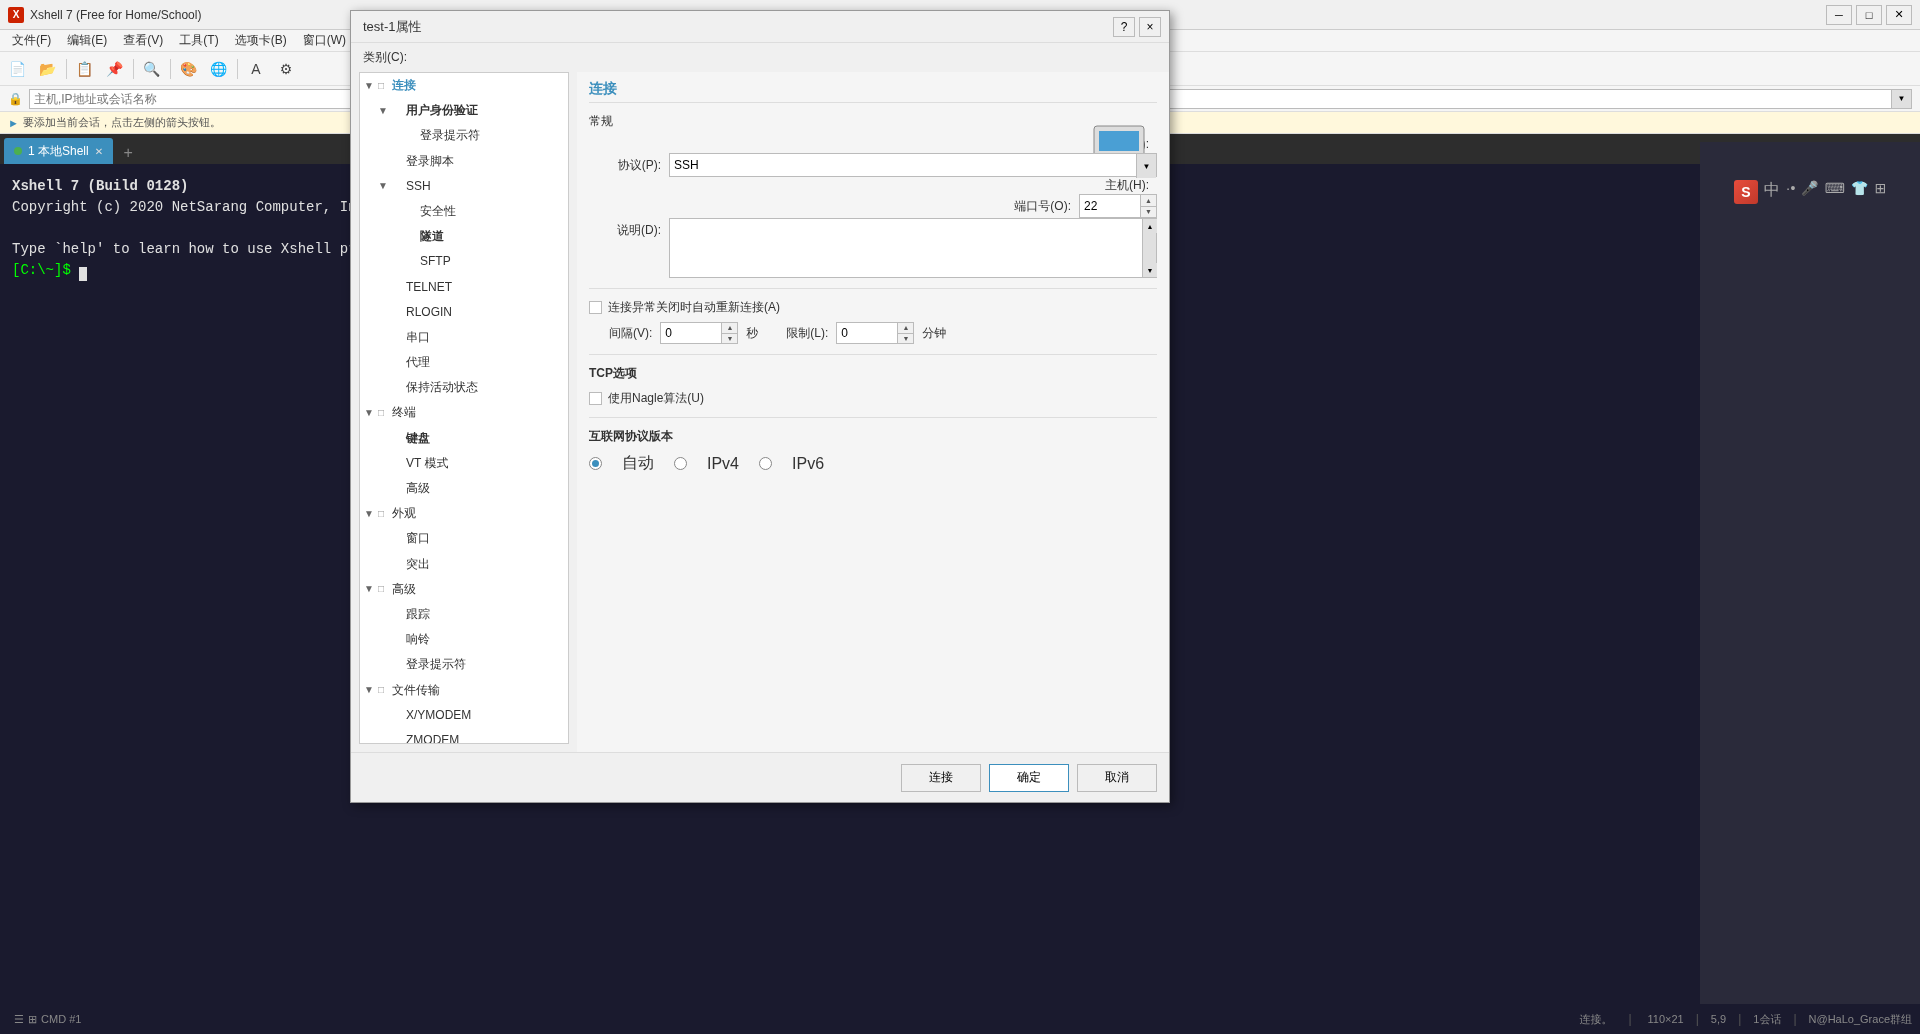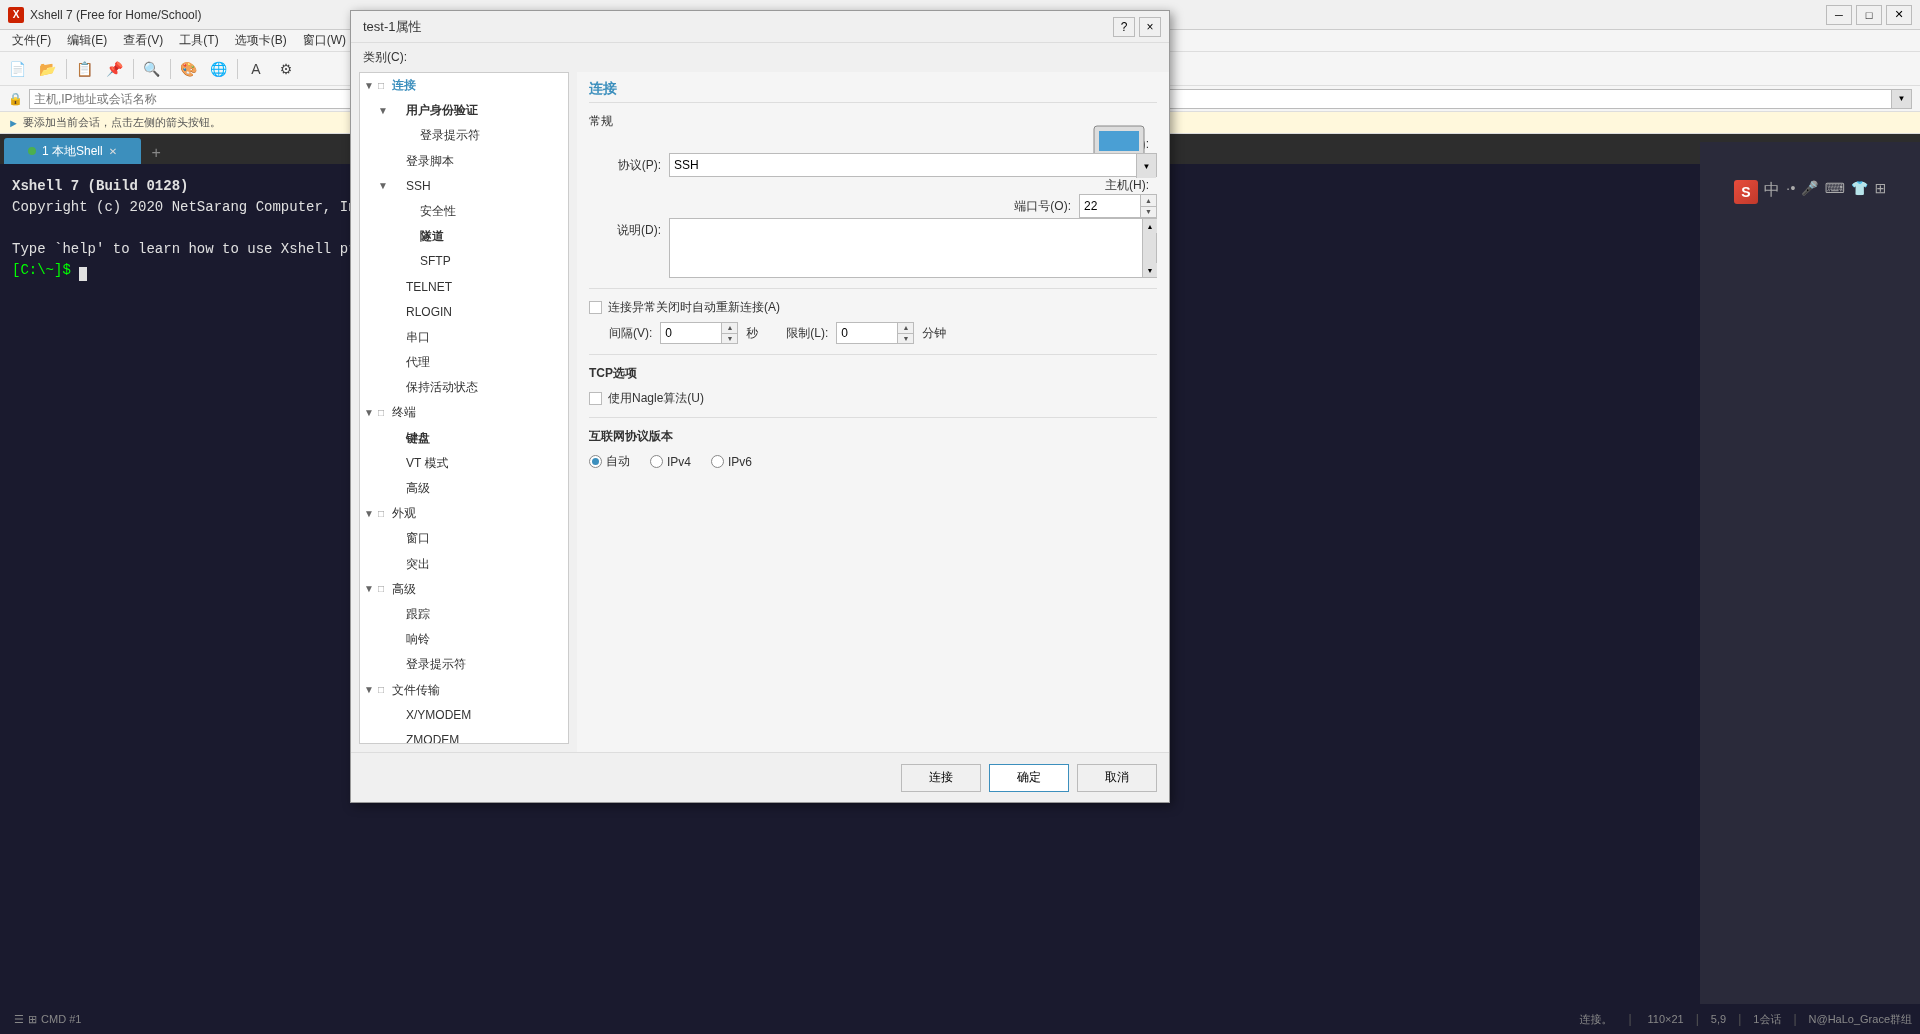--- a/index.html
+++ b/index.html
@@ -145,21 +145,21 @@
     
     .tab-bar {
       background: #2d2d2d;
       height: 30px;
       display: flex;
       align-items: flex-end;
       padding: 0 4px;
     }
     .tab {
       height: 26px;
-      padding: 0 24px;
+      padding: 0 10px;
       background: #3c8fbd;
       color: white;
       display: flex;
       align-items: center;
       gap: 6px;
       font-size: 12px;
       border-radius: 3px 3px 0 0;
       cursor: pointer;
     }
     .tab-close {
@@ -510,22 +510,22 @@
     }
     .radio-group {
       display: flex;
       align-items: center;
       gap: 20px;
       margin-top: 4px;
     }
     .radio-item {
       display: flex;
       align-items: center;
-      gap: 4px;
-      font-size: 12px;
+      gap: 20px;
+      font-size: 16px;
       color: #333;
     }
     .radio-circle {
       width: 13px;
       height: 13px;
       border-radius: 50%;
       border: 1px solid #888;
       background: white;
       display: flex;
       align-items: center;

